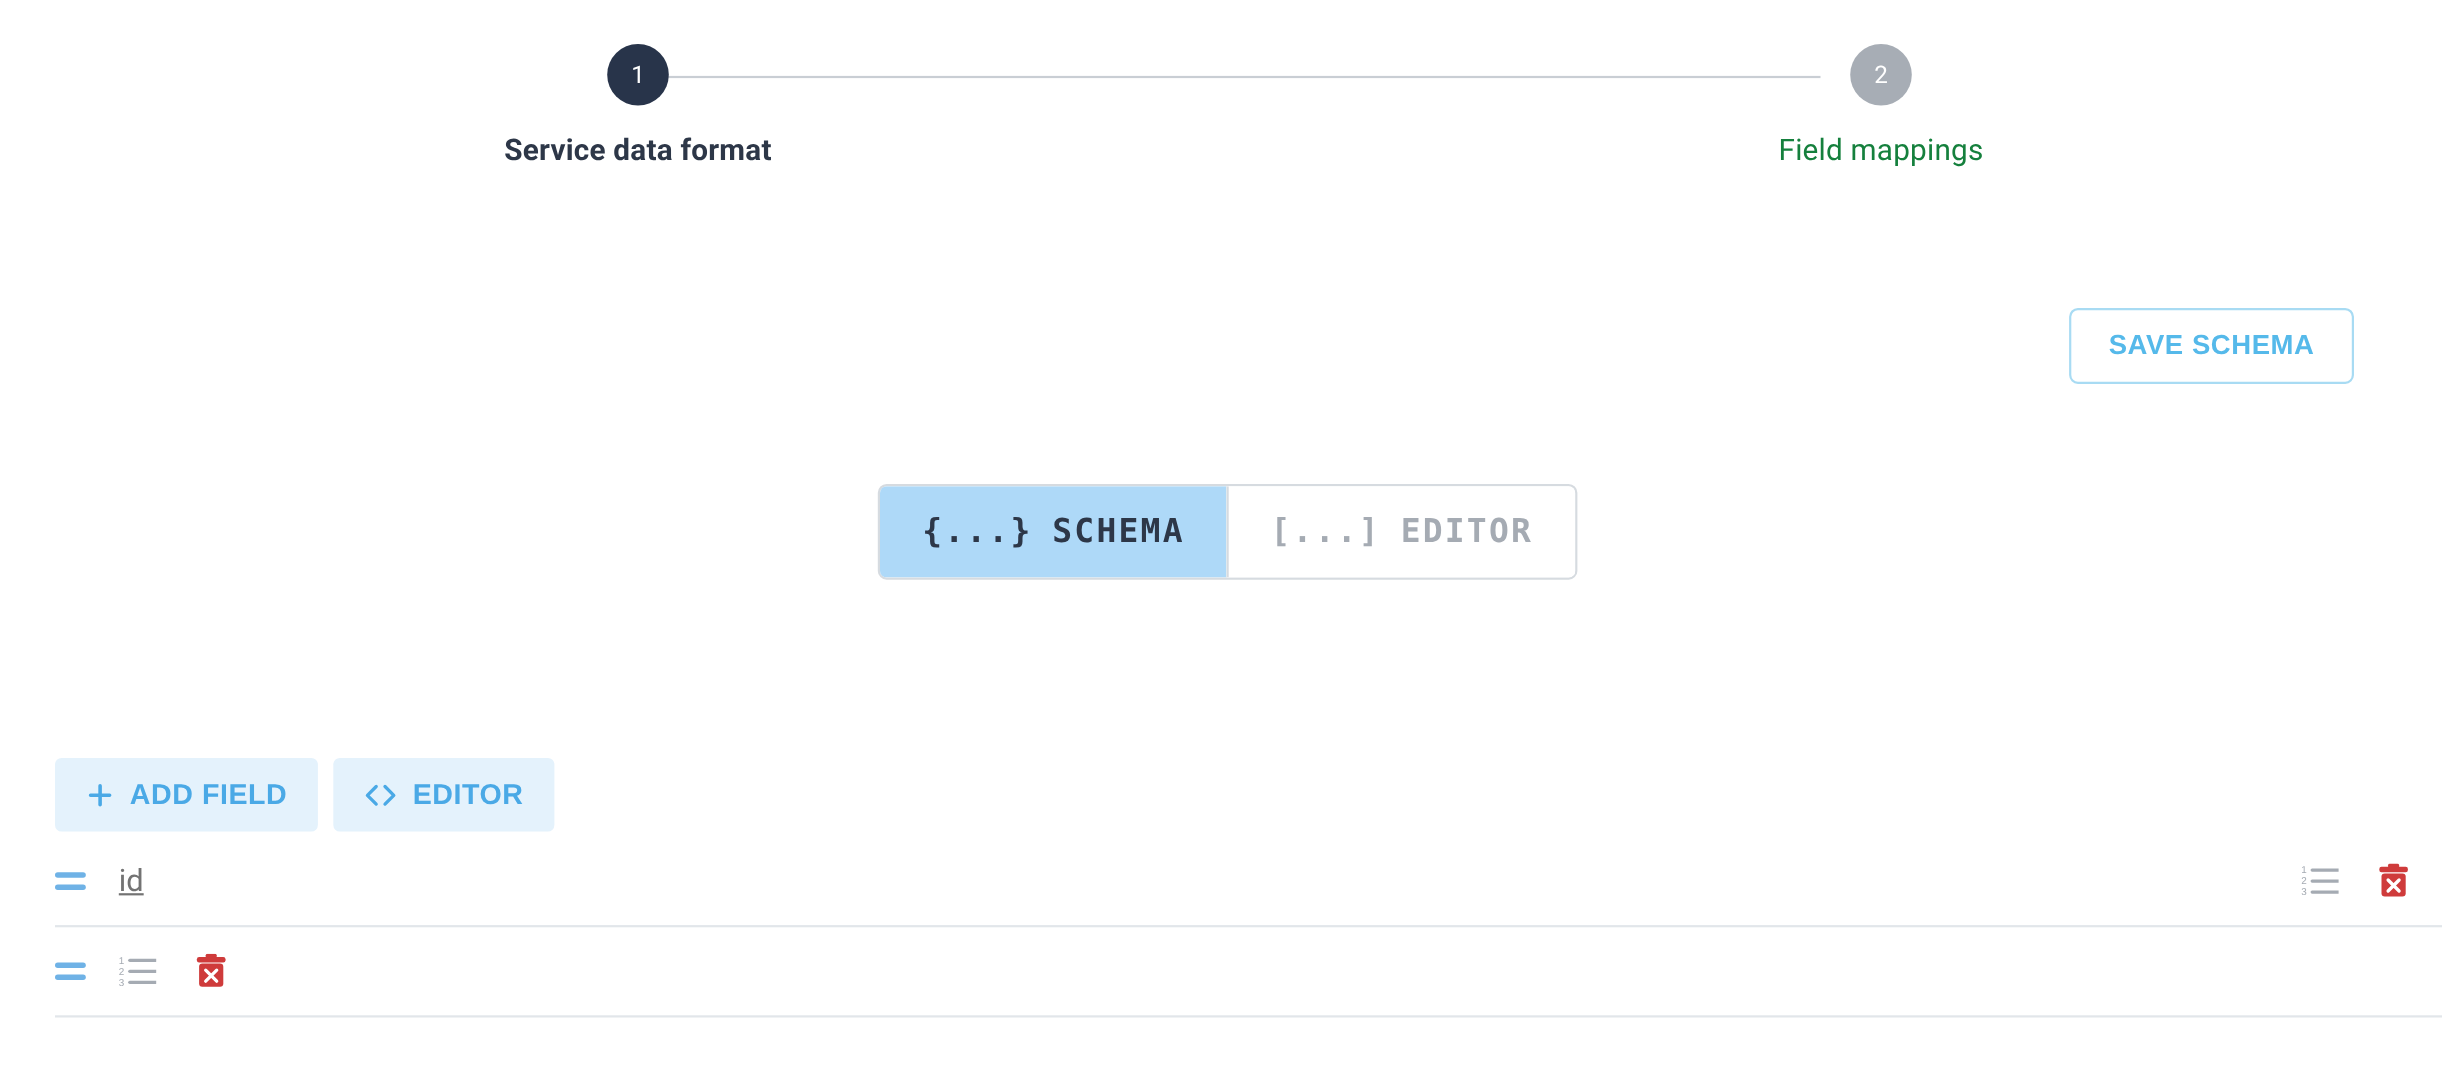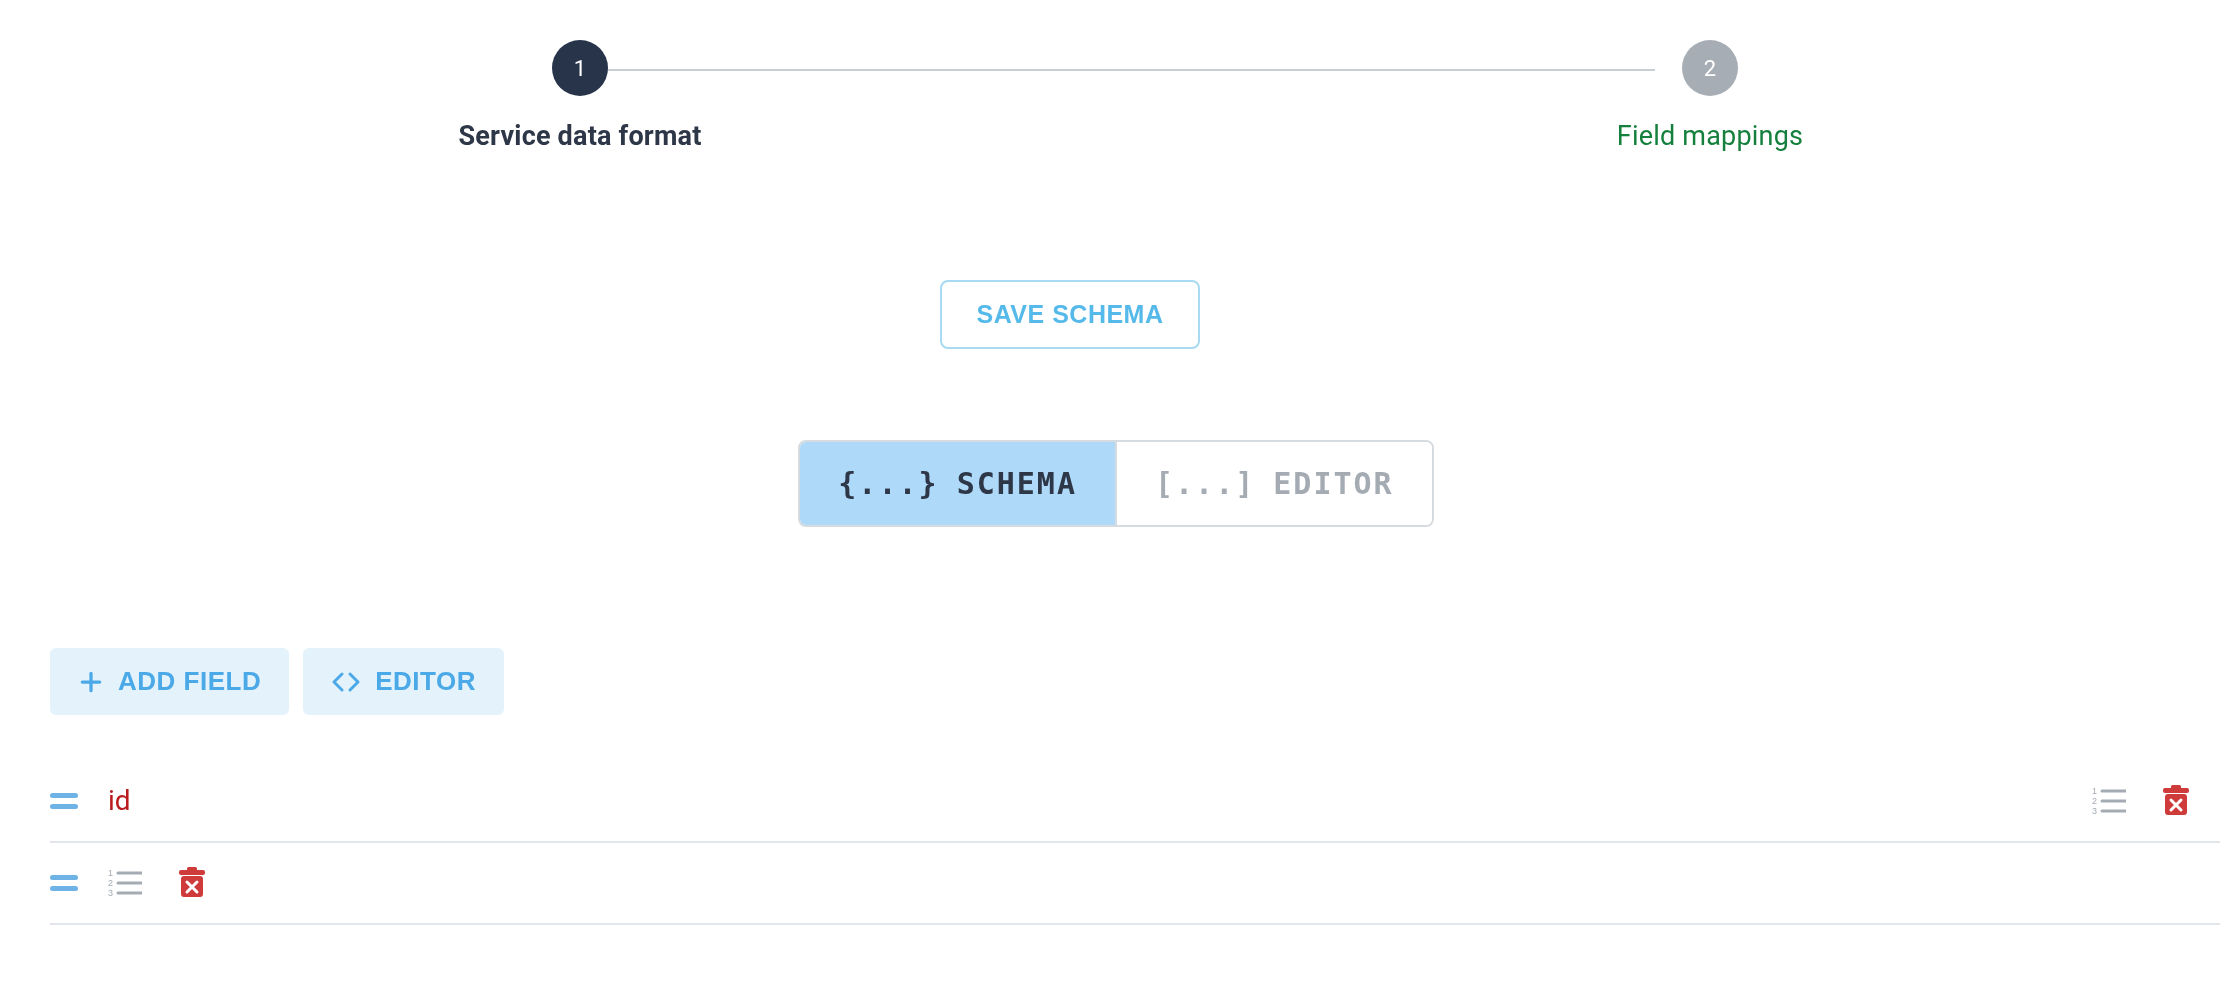--- a/index.html
+++ b/index.html
@@ -51,21 +51,21 @@
   .step-label.active   { color: #2d3748; font-weight: bold; }
   .step-label.inactive { color: #15803d; }
 
   
   .save-row {
     position: absolute;
     top: 280px;
     left: 0;
     width: 100%;
     display: flex;
-    justify-content: center;
+    justify-content: flex-end;
     padding-right: 92px;
   }
   .save-btn {
     border: 2px solid #a8dbf3;
     color: #55b9ea;
     background: #ffffff;
     border-radius: 8px;
     padding: 18px 34px;
     font-size: 25px;
     font-weight: 600;
@@ -123,20 +123,21 @@
     gap: 14px;
     background: #e4f2fc;
     color: #4aa9e6;
     border: 0;
     border-radius: 6px;
     padding: 18px 28px;
     font-size: 26px;
     font-weight: 600;
     letter-spacing: 0.5px;
     cursor: pointer;
+    margin-top: 41px;
   }
   .action-btn svg { display: block; }
 
   
   .fields {
     position: absolute;
     top: 760px;
     left: 50px;
     right: 0;
   }
@@ -156,22 +157,23 @@
     cursor: grab;
   }
   .drag-handle span {
     height: 5px;
     width: 28px;
     background: #6fb2e6;
     border-radius: 3px;
   }
   .field-name {
     font-size: 28px;
-    color: #b91c1c;
+    color: #737373;
     flex: 1;
+    text-decoration: underline;
   }
   .row-actions {
     display: flex;
     align-items: center;
     gap: 36px;
     padding-right: 30px;
   }
   .row-actions button {
     background: none;
     border: 0;

